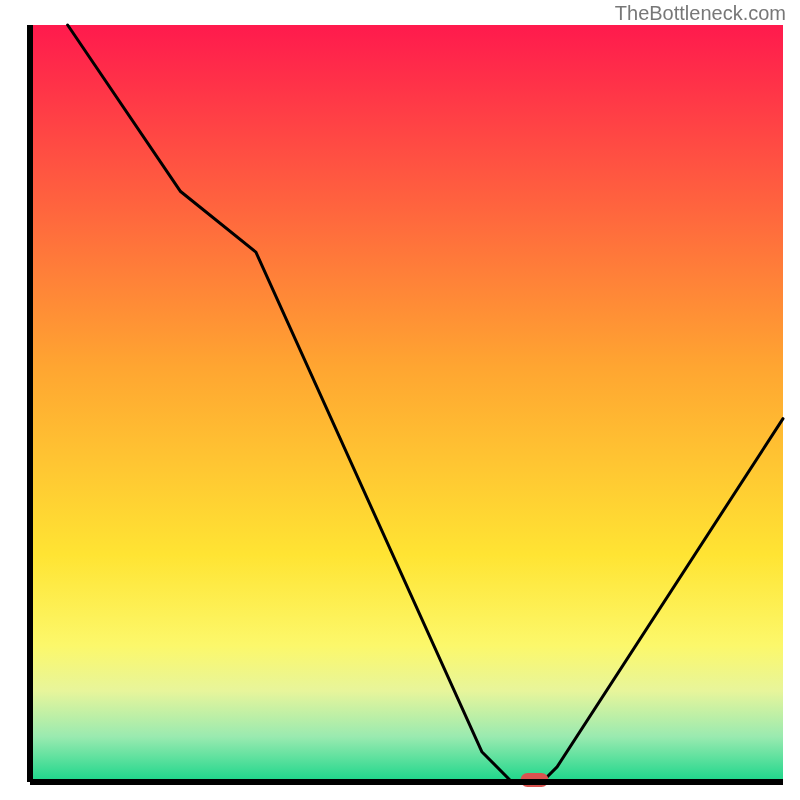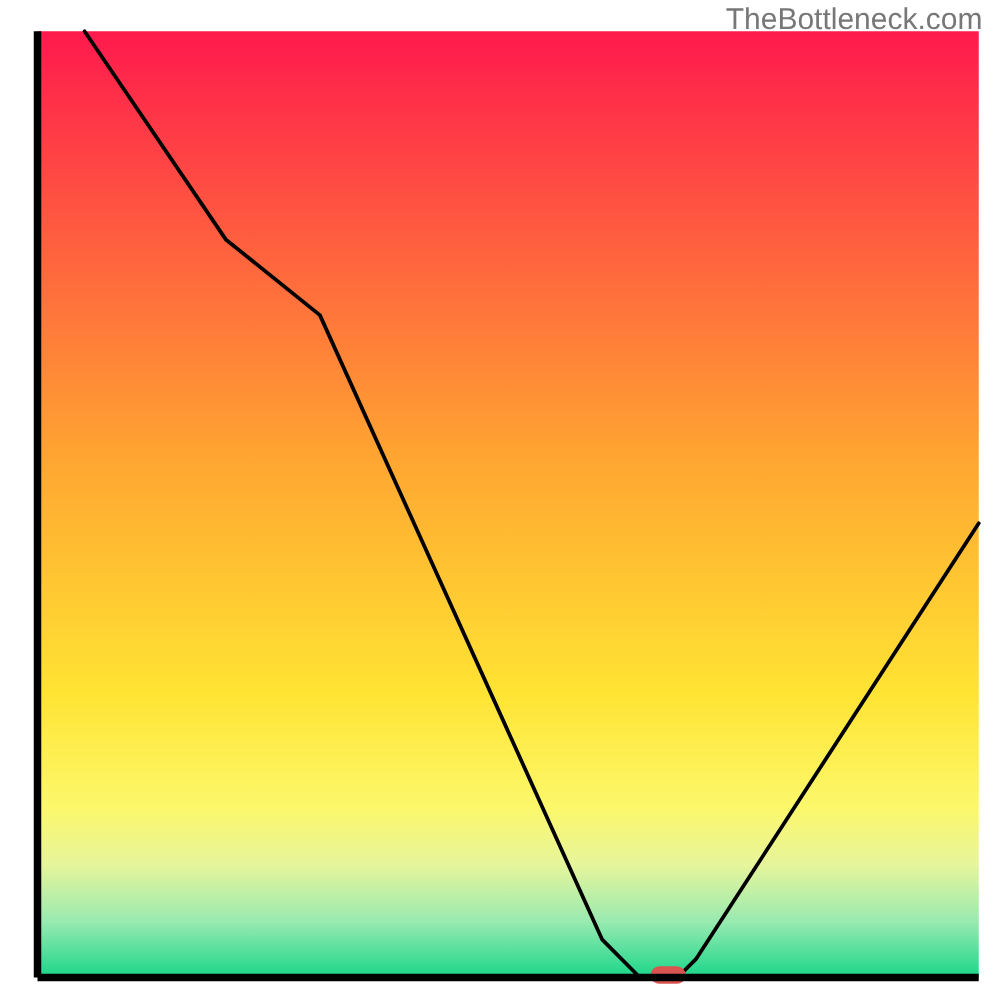--- a/index.html
+++ b/index.html
@@ -13,21 +13,21 @@
   .container {
     width: 800px;
     height: 800px;
     position: relative;
     background: #fff;
   }
   .watermark {
     position: absolute;
     top: 2px;
     right: 14px;
-    font-size: 24px;
+    font-size: 20px;
     color: #777;
     font-weight: normal;
     z-index: 5;
   }
   svg.chart {
     position: absolute;
     top: 0;
     left: 0;
   }
 </style>

